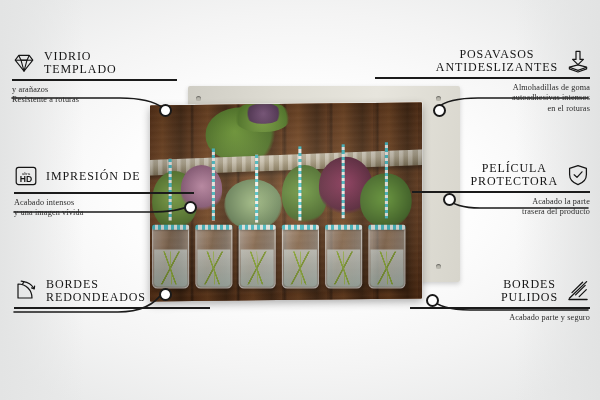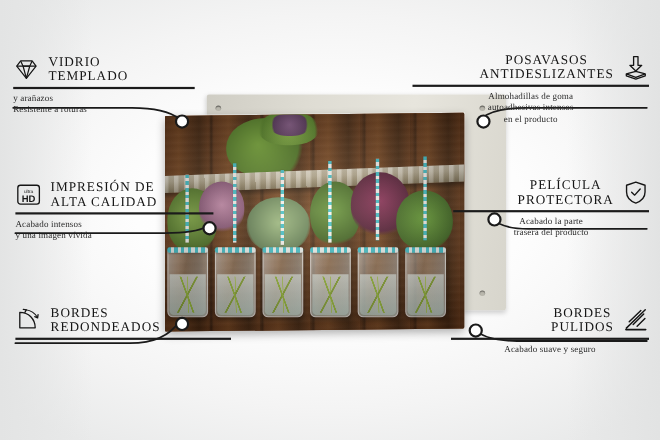--- a/index.html
+++ b/index.html
@@ -90,21 +90,21 @@
     font-family:"Liberation Serif", serif;
     font-size:12px;font-weight:400;letter-spacing:.9px;color:#151515;
     line-height:12.5px;text-transform:uppercase;white-space:nowrap;
   }
   .callout.right .title{text-align:center;}
   .rule{height:1.5px;background:#1b1b1b;margin:4px 0 4px 0;}
   .desc{
     font-family:"Liberation Serif", serif;
     font-size:8.2px;color:#2a2a2a;line-height:10.5px;letter-spacing:.15px;white-space:nowrap;
   }
-  .callout.right .desc{text-align:center;}
+  .callout.right .desc{text-align:right;}
   .ico{width:24px;height:24px;flex:0 0 24px;display:block;}
 
   svg.links{position:absolute;inset:0;width:600px;height:400px;z-index:10;pointer-events:none;}
 </style>
 </head>
 <body>
 
 <div id="stage">
 
   <div id="product">
@@ -216,21 +216,20 @@
 
   <div class="callout left" style="left:14px;top:164px;width:180px;">
     <div class="head">
       <svg class="ico" viewBox="0 0 24 24">
         <rect x="2.2" y="3.4" width="19.6" height="17.2" rx="2.4" fill="none" stroke="#151515" stroke-width="1.2"></rect>
         <text x="12" y="10.6" text-anchor="middle" font-family="Liberation Sans, sans-serif" font-size="4.4" fill="#151515">ultra</text>
         <text x="12" y="18.3" text-anchor="middle" font-family="Liberation Sans, sans-serif" font-size="8.6" font-weight="bold" fill="#151515">HD</text>
       </svg>
       <div>
         <div class="title">IMPRESIÓN DE</div>
-        <div class="title">ALTA CALIDAD</div>
       </div>
     </div>
     <div class="rule"></div>
     <div class="desc">Acabado intensos</div>
     <div class="desc">y una imagen vívida</div>
   </div>
 
   <div class="callout left" style="left:14px;top:278px;width:196px;">
     <div class="head">
       <svg class="ico" viewBox="0 0 24 24">
@@ -259,21 +258,21 @@
         <g fill="none" stroke="#151515" stroke-width="1.2" stroke-linejoin="round">
           <path d="M10 2.4 H14 V10.4 H17.4 L12 15.6 L6.6 10.4 H10 Z"></path>
           <path d="M12 15.8 L3.4 18.2 L12 21.4 L20.6 18.2 Z"></path>
           <path d="M3.4 18.2 V19.9 L12 23 L20.6 19.9 V18.2"></path>
         </g>
       </svg>
     </div>
     <div class="rule"></div>
     <div class="desc">Almohadillas de goma</div>
     <div class="desc">autoadhesivas intensos</div>
-    <div class="desc">en el producto</div>
+    <div class="desc">en el roturas</div>
   </div>
 
   <div class="callout right" style="right:10px;top:162px;width:178px;">
     <div class="head">
       <div>
         <div class="title">PELÍCULA</div>
         <div class="title">PROTECTORA</div>
       </div>
       <svg class="ico" viewBox="0 0 24 24">
         <g fill="none" stroke="#151515" stroke-width="1.25" stroke-linejoin="round" stroke-linecap="round">
@@ -297,16 +296,16 @@
         <g stroke="#151515" stroke-width="1.3" stroke-linecap="round">
           <path d="M3 20.6 H21" stroke-width="1.5"></path>
           <path d="M20.6 2.6 L3.4 19.3"></path>
           <path d="M16.6 3.2 L6.0 13.6"></path>
           <path d="M19.2 6.4 L9.6 15.9"></path>
           <path d="M20.3 10.6 L13.2 17.6"></path>
         </g>
       </svg>
     </div>
     <div class="rule"></div>
-    <div class="desc">Acabado suave y seguro</div>
+    <div class="desc">Acabado parte y seguro</div>
   </div>
 
 </div>
 
 </body></html>

